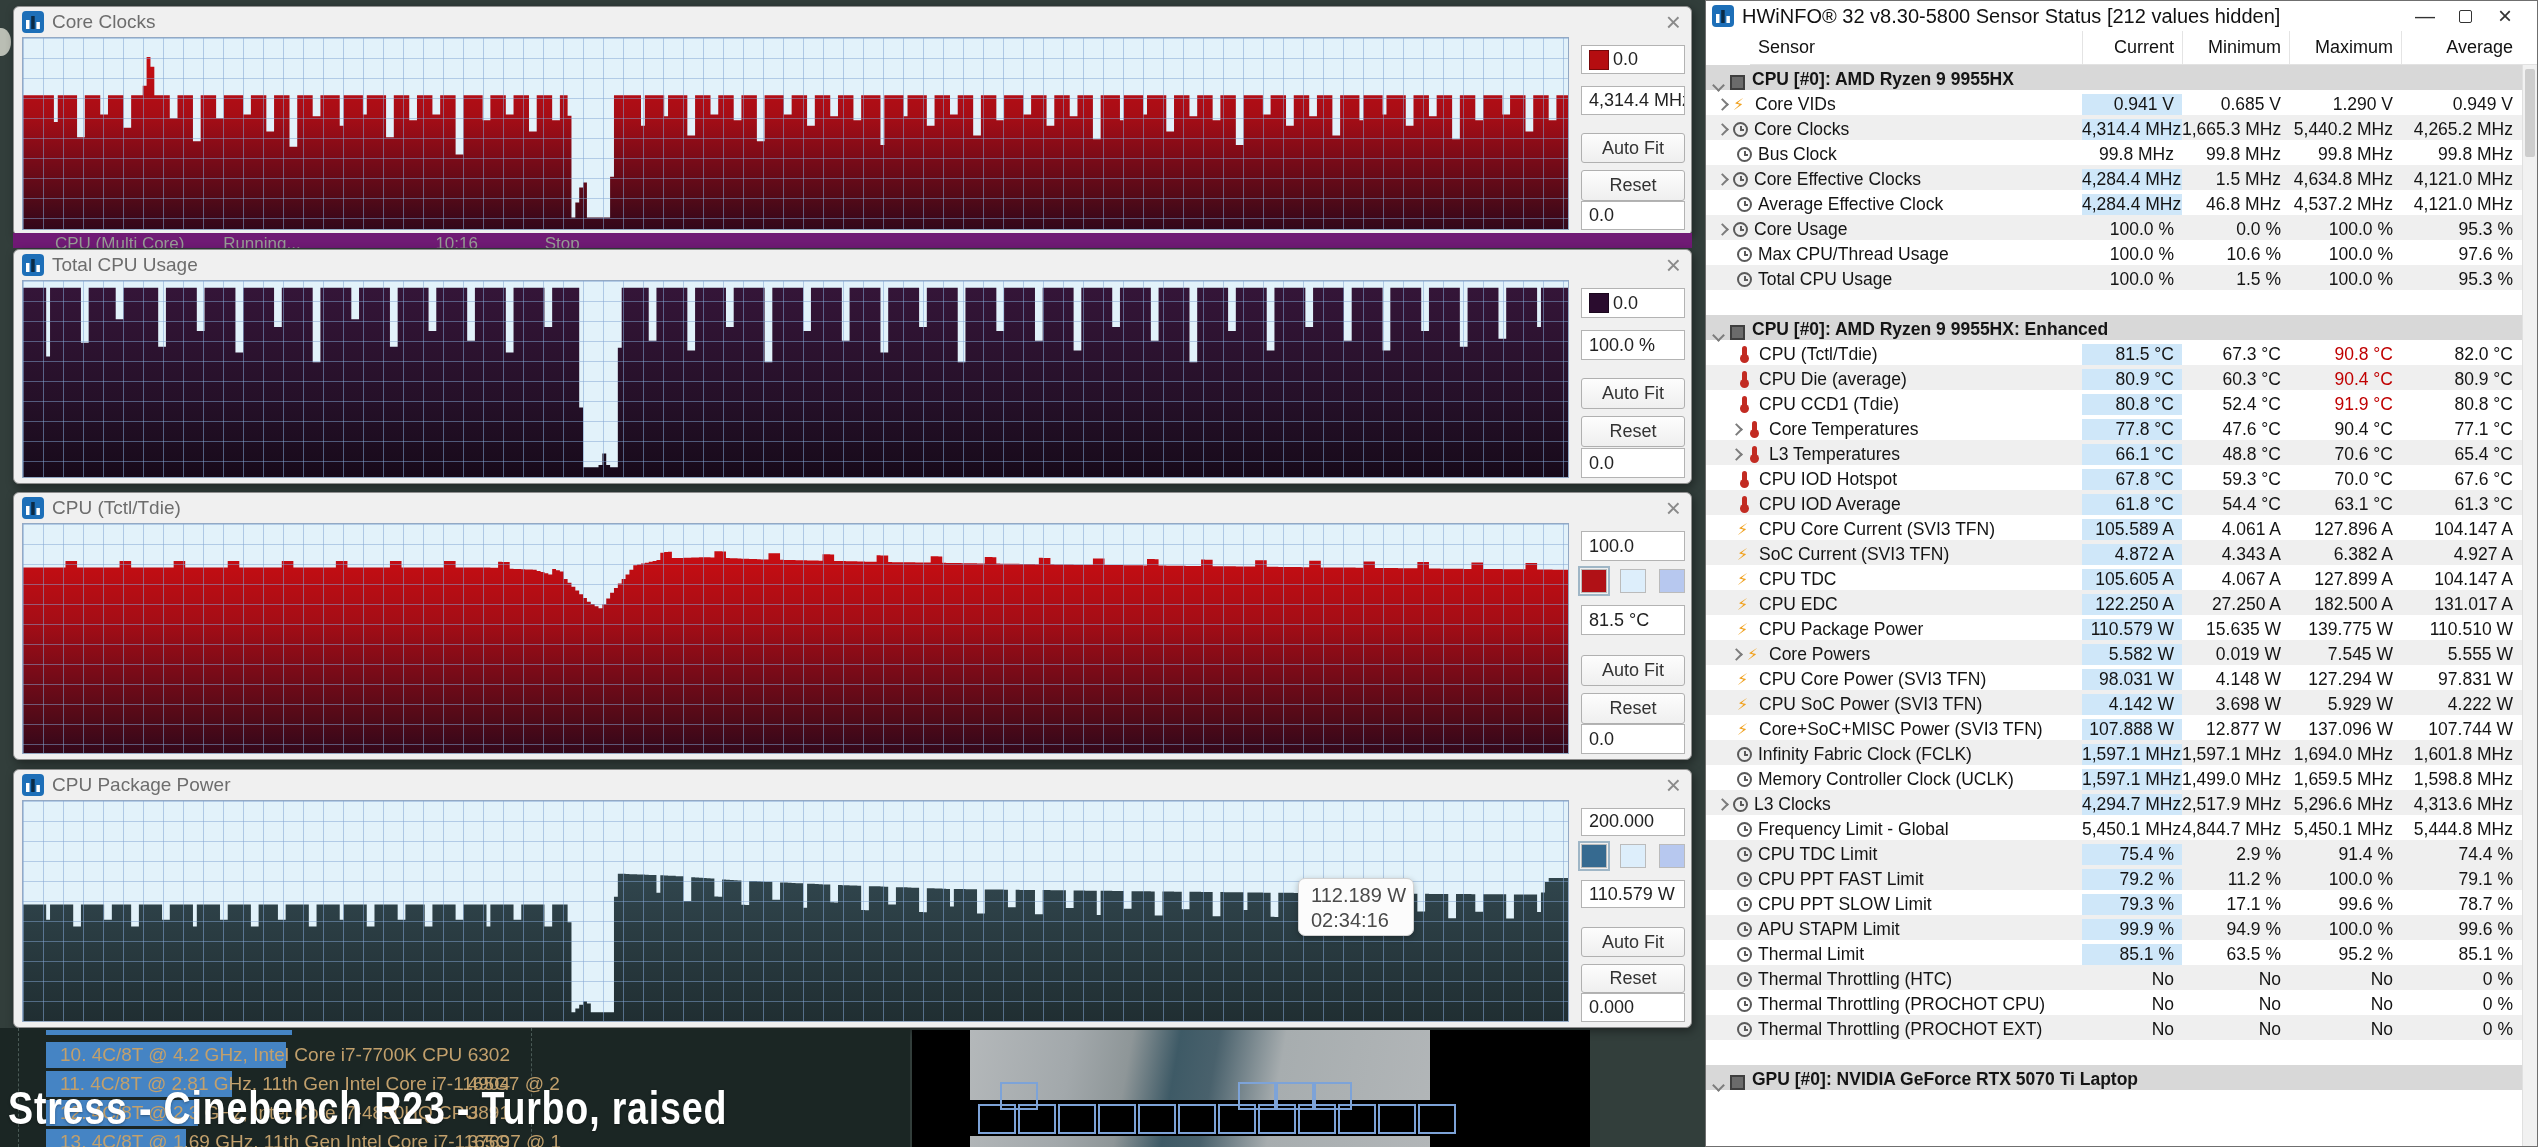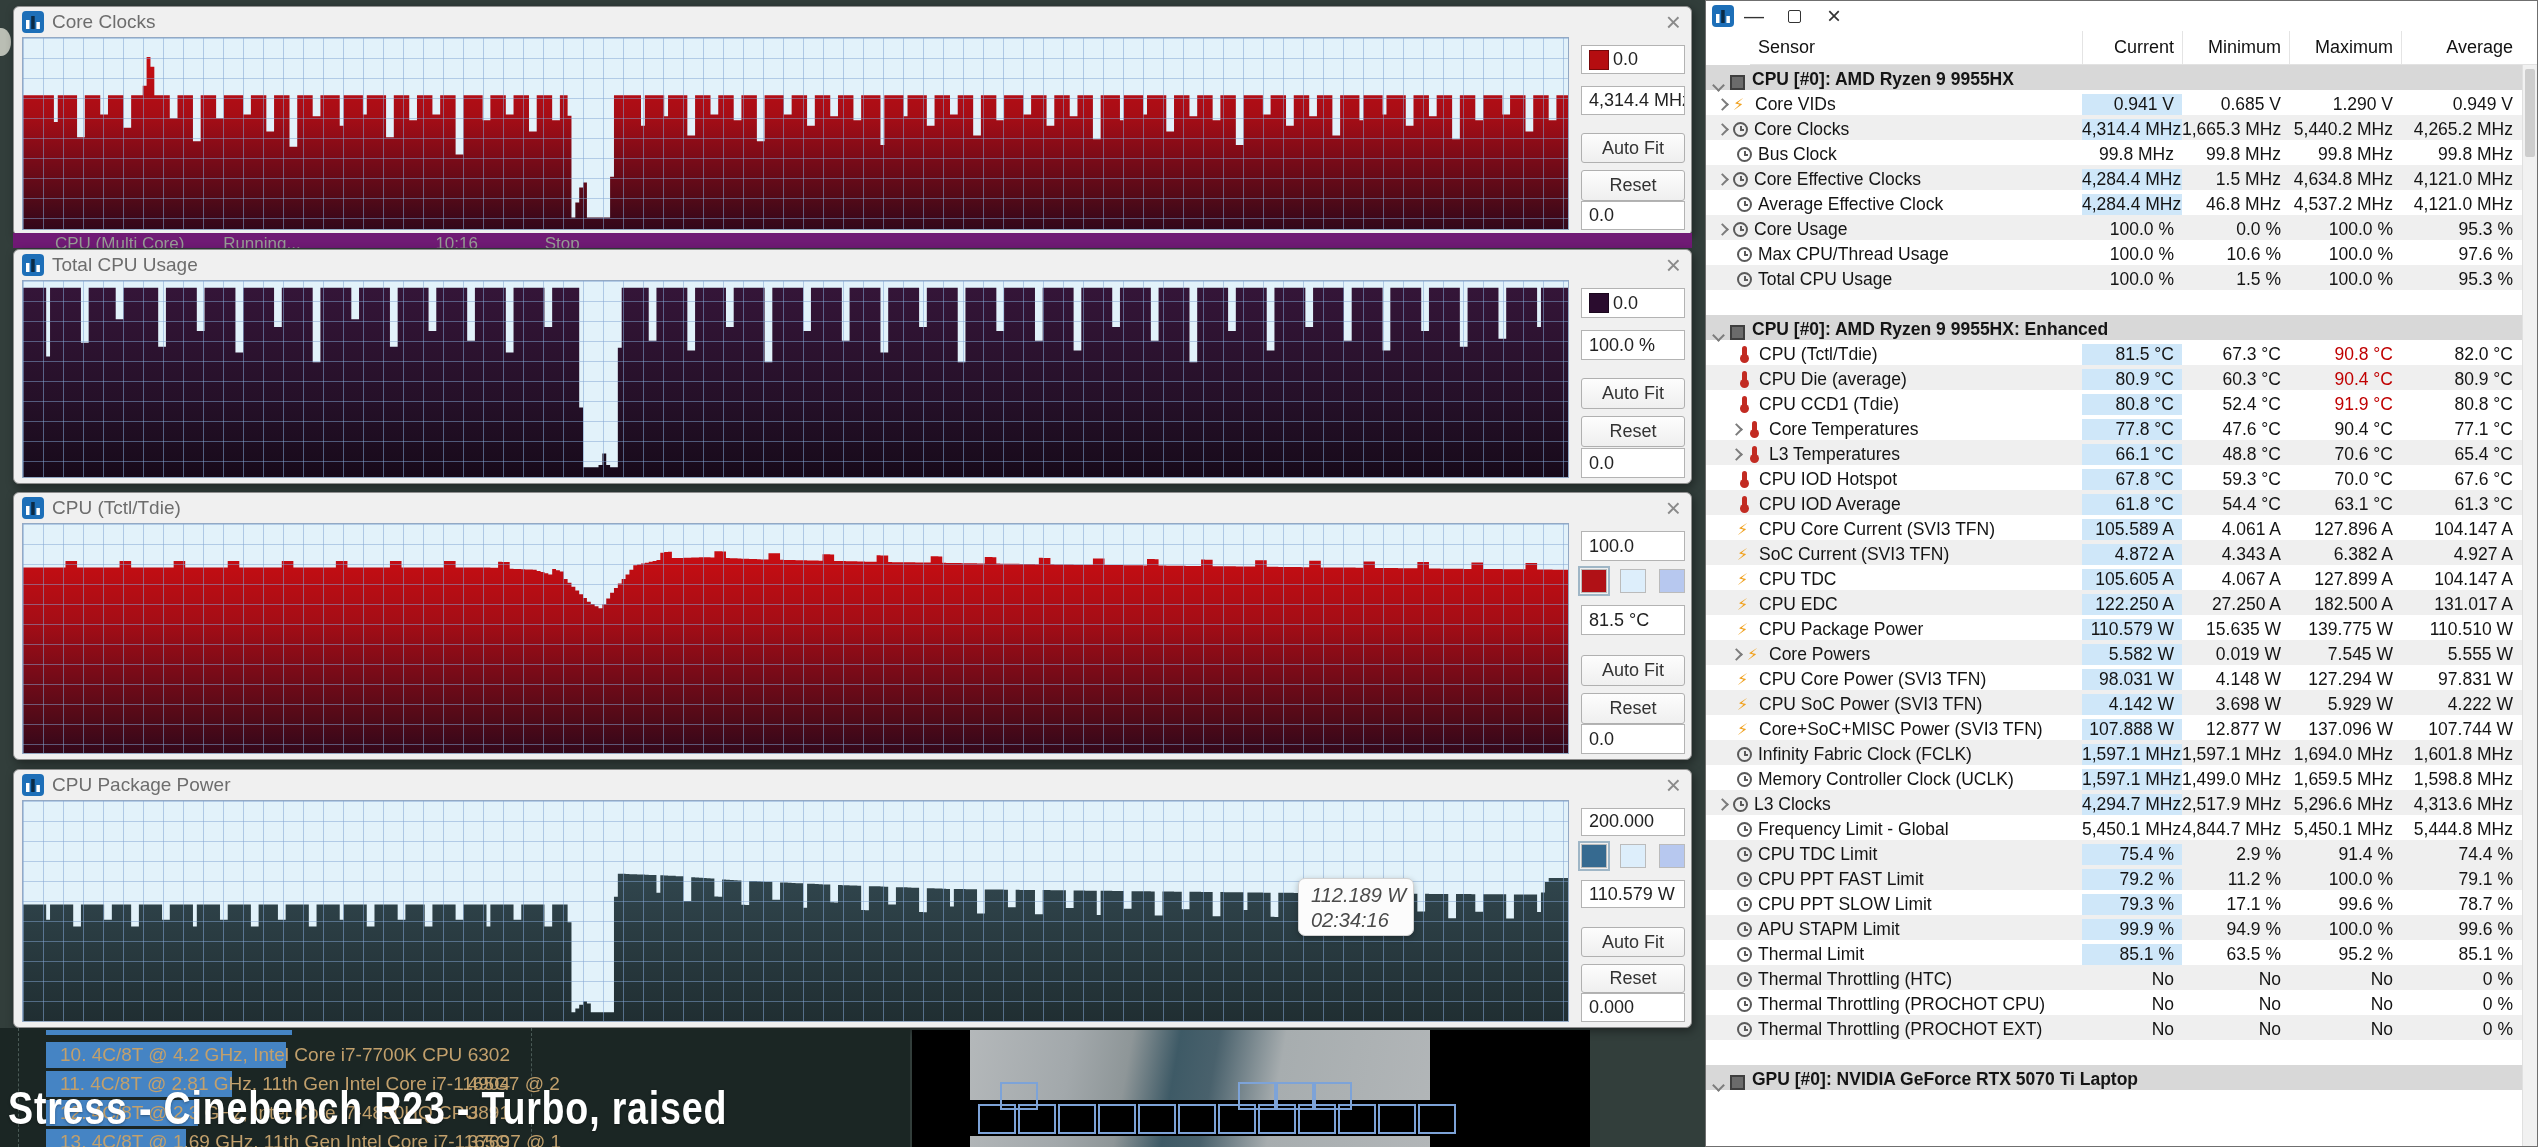--- a/index.html
+++ b/index.html
@@ -100,21 +100,21 @@
   .ph-wood { position:absolute; left:518px; top:0; width:160px; height:117px;
     background:linear-gradient(100deg,#b austere 0,#b08a5c 0%,#a57f4e 60%,#8f6c40 100%); }
   .ph-strip { position:absolute; left:0; top:70px; width:560px; height:36px; background:#000; }
   .tile { position:absolute; width:38px; height:30px; border:2px solid #7da3d8; top:74px; }
   .tile.up { top:52px; height:28px; }
 
   .knob { position:absolute; left:-9px; top:28px; width:20px; height:28px; border-radius:50%; background:#c9ccc2; opacity:.9; }
 
   #tooltip { position:absolute; left:1298px; top:878px; width:116px; height:58px; background:#fcfcfc;
              border:1px solid #d2d2d2; border-radius:7px; box-shadow:0 2px 6px rgba(0,0,0,.25);
-             font-size:20px; color:#4a4a4a; padding:4px 0 0 12px; line-height:25px; z-index:40;font-style:italic; }
+             font-size:20px; color:#4a4a4a; padding:4px 0 0 12px; line-height:25px; z-index:40; }
 </style>
 </head>
 <body>
 
 <svg width="0" height="0" style="position:absolute">
   <defs>
     <linearGradient id="grad-red" x1="0" y1="0" x2="0" y2="1">
       <stop offset="0%" stop-color="#c90d12"></stop>
         <stop offset="35%" stop-color="#a50d16"></stop>
       <stop offset="60%" stop-color="#790b18"></stop>
@@ -369,20 +369,21 @@
 </div>
 
 <div id="hwwin">
   <div class="hwtitle">
     <svg class="hwicon" viewBox="0 0 22 22">
         <rect width="22" height="22" rx="4" fill="#1d6fb8"></rect>
         <rect x="4" y="9" width="3.5" height="9" fill="#fff"></rect>
         <rect x="9.2" y="5" width="3.5" height="13" fill="#0b2b46"></rect>
         <rect x="14.4" y="11" width="3.5" height="7" fill="#fff"></rect>
       </svg>
+    <span class="ttl">HWiNFO® 32 v8.30-5800 Sensor Status [212 values hidden]</span>
     <span class="wbtn">—</span>
     <span class="wbtn maxi"><i></i></span>
     <span class="wbtn" style="font-size:24px">×</span>
   </div>
   <div class="hwheader">
     <div class="hc hc0">Sensor</div>
     <div class="hc">Current</div>
     <div class="hc">Minimum</div>
     <div class="hc">Maximum</div>
     <div class="hc">Average</div>

